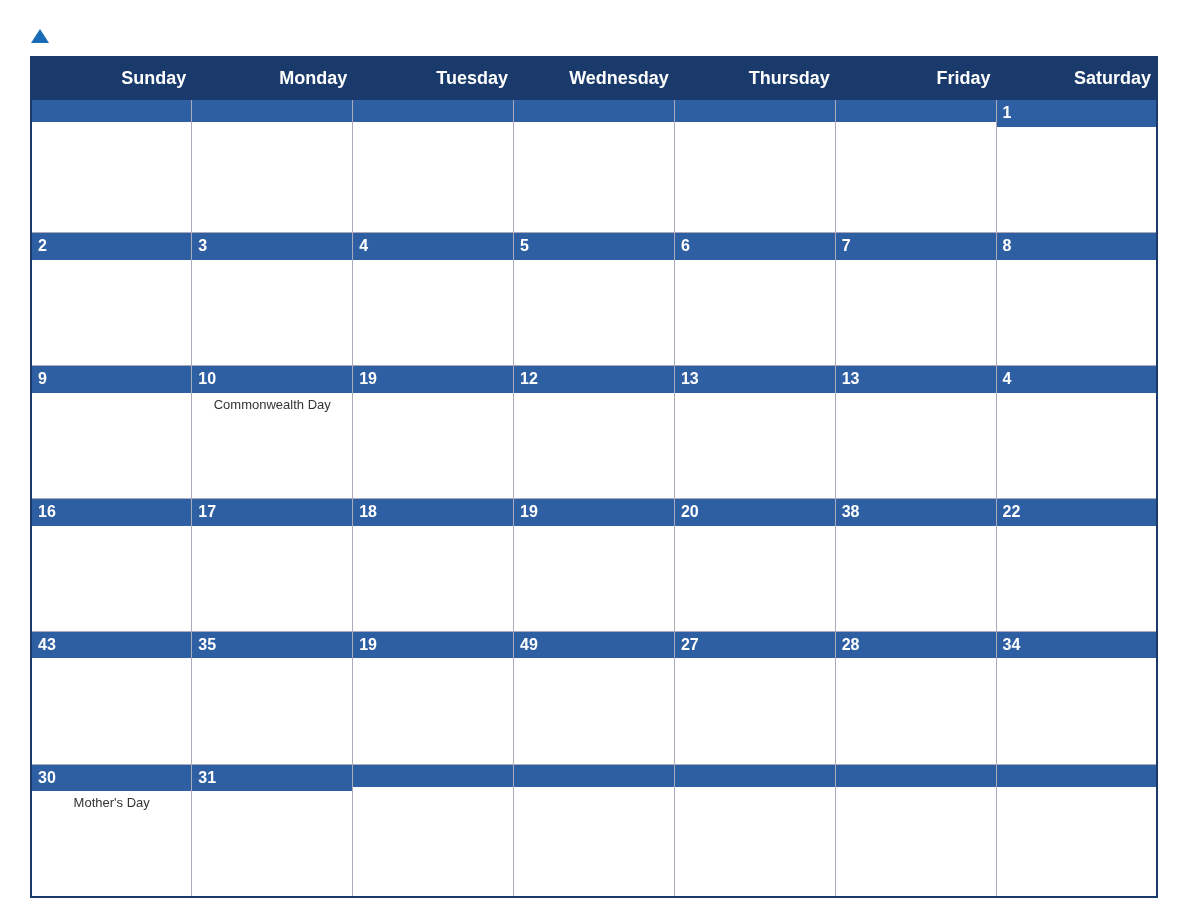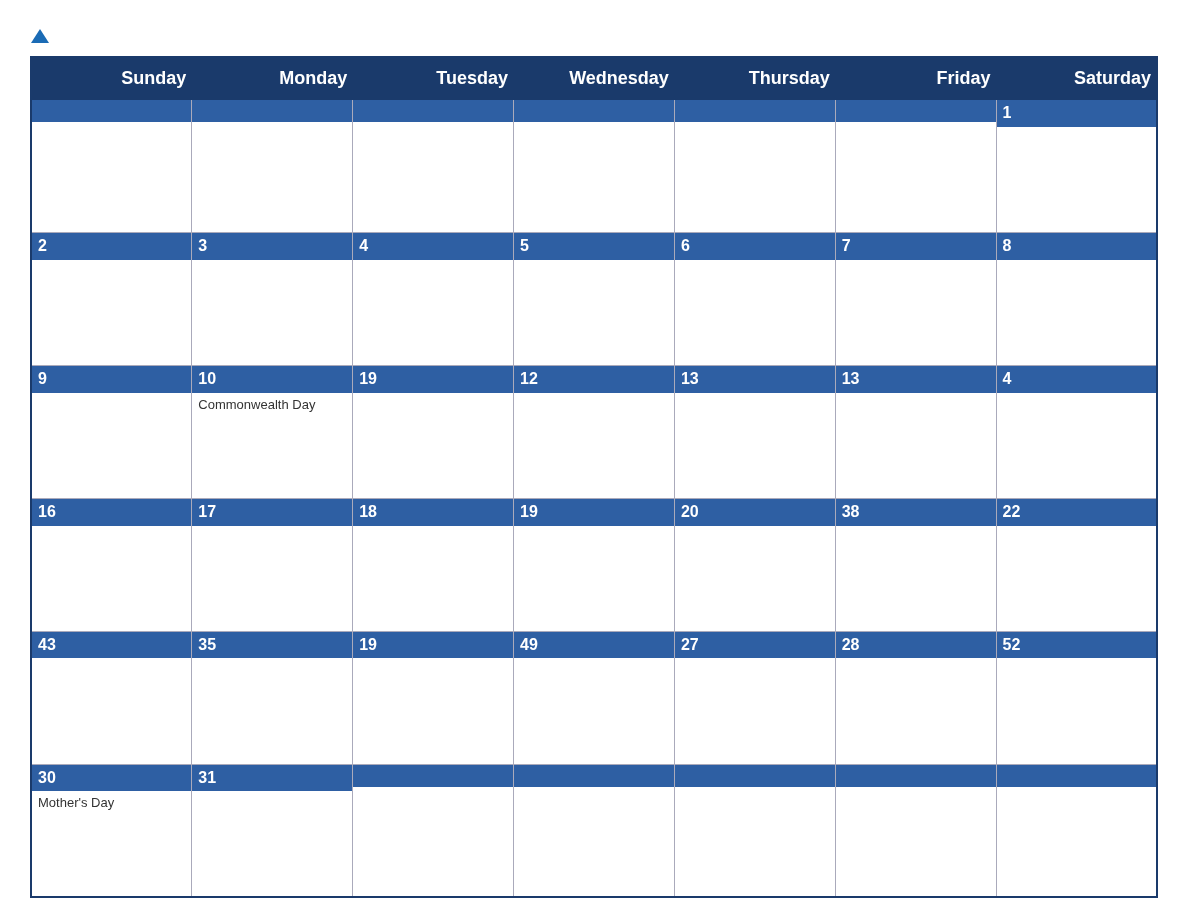--- a/index.html
+++ b/index.html
@@ -85,20 +85,21 @@
 
     .day-number-row.empty {
       background-color: #2e5fa3;
       min-height: 22px;
     }
 
     .event-text {
       font-size: 13px;
       color: #333;
       padding: 4px 6px;
+      text-align: center;
     }
 
     .empty-cell .day-number-row {
       background-color: #2e5fa3;
     }
   </style>
 </head>
 <body>
 
 <div class="header">
@@ -303,21 +304,21 @@
             <div class="day-number-row">27</div>
           </div>
         </td>
         <td>
           <div class="cell-inner">
             <div class="day-number-row">28</div>
           </div>
         </td>
         <td>
           <div class="cell-inner">
-            <div class="day-number-row">52</div>
+            <div class="day-number-row">34</div>
           </div>
         </td>
       </tr>
       <tr>
         <td>
           <div class="cell-inner">
             <div class="day-number-row">30</div>
             <div class="event-text">Mother's Day</div>
           </div>
         </td>

